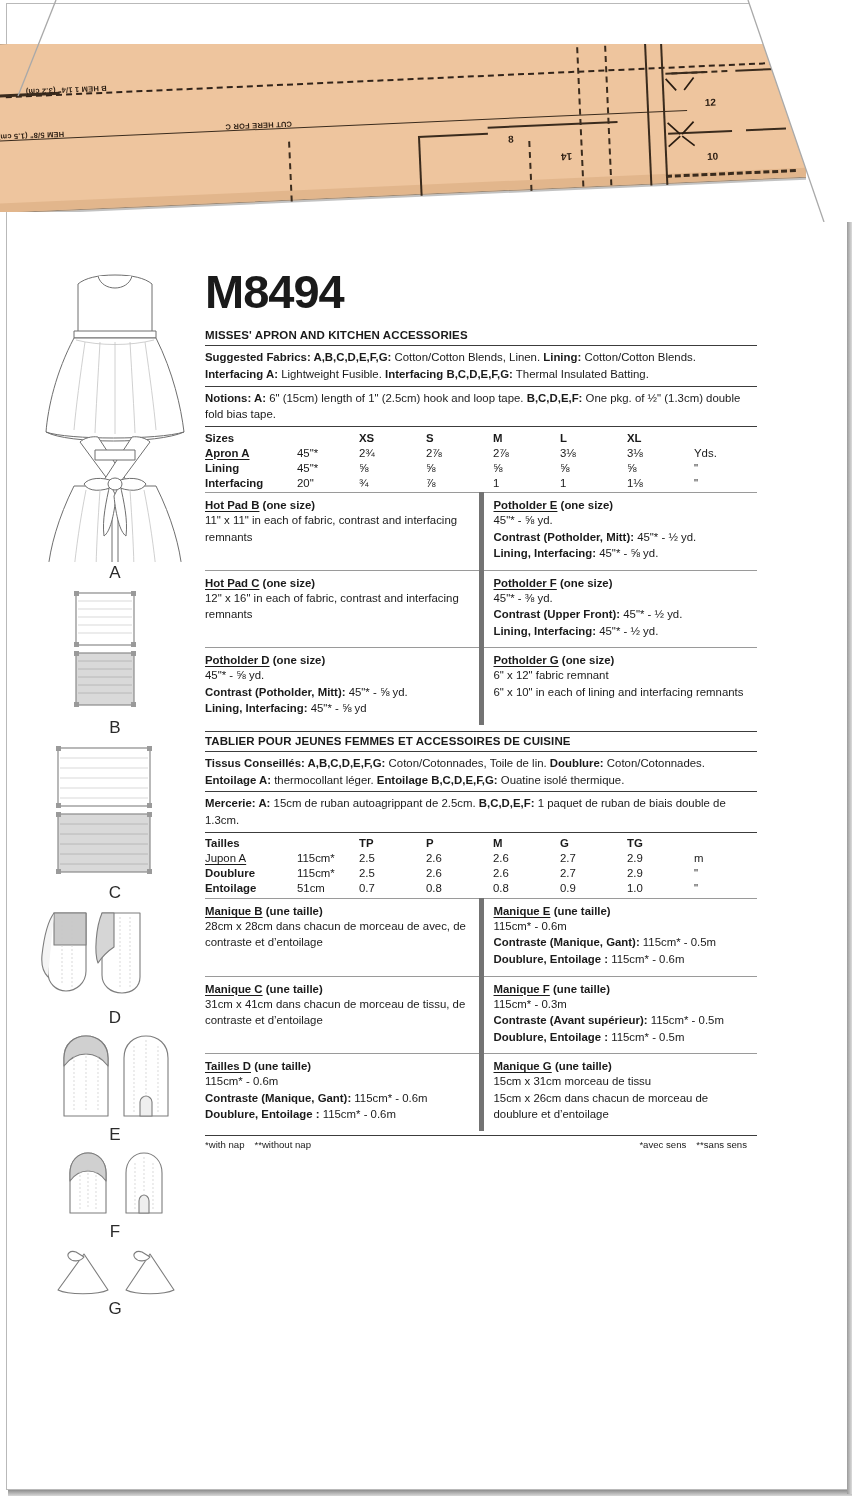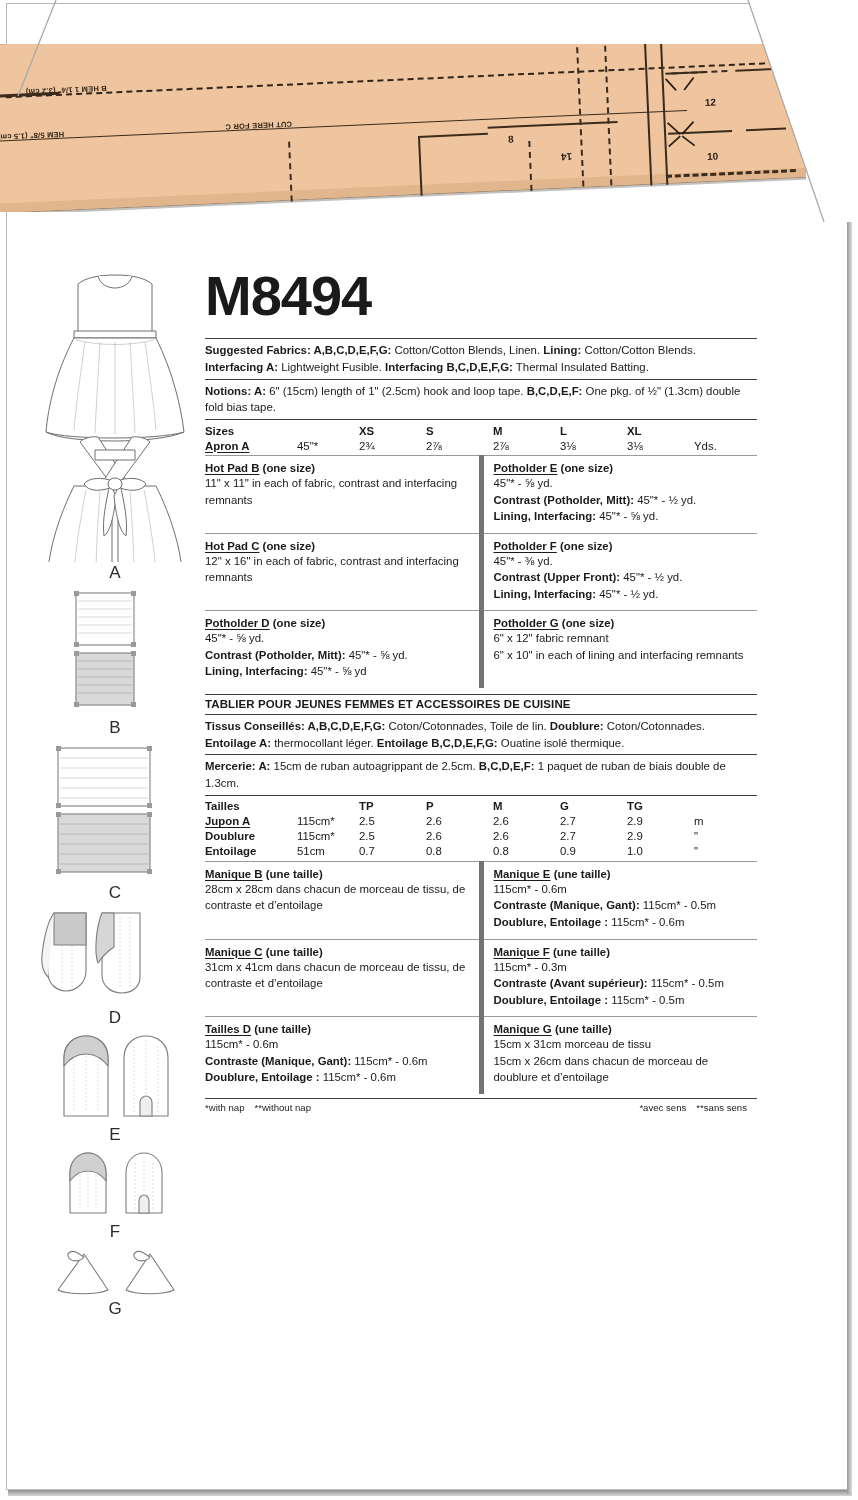--- a/index.html
+++ b/index.html
@@ -36,21 +36,21 @@
   .tissue-bottomband{position:absolute;left:0;bottom:0;width:100%;height:9px;background:#e2b68c;}
 
   
   .views{position:absolute;left:40px;top:262px;width:150px;}
   .view{position:relative;margin-bottom:4px;text-align:center;}
   .view .ltr{font-size:17px;color:#2b2b2b;font-family:"Liberation Sans",sans-serif;margin-top:1px;}
   .view svg{display:block;margin:0 auto;}
 
   
   .content{position:absolute;left:205px;top:268px;width:552px;color:#1a1a1a;}
-  .patnum{font-size:56px;font-weight:bold;letter-spacing:-1px;line-height:1;
+  .patnum{font-size:47px;font-weight:bold;letter-spacing:-1px;line-height:1;
      font-family:"Liberation Sans",sans-serif;margin:0 0 14px 0;}
   .subtitle{font-size:11.5px;font-weight:bold;letter-spacing:.1px;margin-bottom:4px;}
   .rule{border-top:1.6px solid #3c3c3c;margin:3px 0;}
   .para{font-size:11.4px;line-height:1.47;margin:3px 0 3px 0;}
   .para b{font-weight:bold;}
 
   table.sz{width:100%;border-collapse:collapse;font-size:11.4px;margin-top:1px;}
   table.sz th,table.sz td{text-align:left;padding:1.5px 0;}
   table.sz th{font-weight:bold;}
   .sz .c0{width:92px;margin-top:8px;}
@@ -326,20 +326,21 @@
         </g>
       </svg>
       <div class="ltr">G</div>
     </div>
 
   </div>
 
   <div class="content">
 
     <div class="patnum">M8494</div>
+    <div class="subtitle">MISSES' APRON AND KITCHEN ACCESSORIES</div>
     <div class="rule"></div>
 
     <div class="para">
       <b>Suggested Fabrics: A,B,C,D,E,F,G:</b>
       <span>Cotton/Cotton Blends, Linen.</span>
       <b>Lining:</b>
       <span>Cotton/Cotton Blends.</span><br>
       <b>Interfacing A:</b>
       <span>Lightweight Fusible.</span>
       <b>Interfacing B,C,D,E,F,G:</b>
@@ -372,20 +373,40 @@
         <tr>
           <td class="uline" style="font-weight:bold">Apron A</td>
           <td>45"*</td>
           <td>2¾</td>
           <td>2⅞</td>
           <td>2⅞</td>
           <td>3⅛</td>
           <td>3⅛</td>
           <td>Yds.</td>
         </tr>
+        <tr>
+          <td style="font-weight:bold">Lining</td>
+          <td>45"*</td>
+          <td>⅝</td>
+          <td>⅝</td>
+          <td>⅝</td>
+          <td>⅝</td>
+          <td>⅝</td>
+          <td>"</td>
+        </tr>
+        <tr>
+          <td style="font-weight:bold">Interfacing</td>
+          <td>20"</td>
+          <td>¾</td>
+          <td>⅞</td>
+          <td>1</td>
+          <td>1</td>
+          <td>1⅛</td>
+          <td>"</td>
+        </tr>
       </tbody>
     </table>
 
     <table class="grid">
       <tbody>
           <tr>
         <td style="width:50%">
           <span class="hd"><span class="u">Hot Pad B</span> <span>(one size)</span></span>
           <div class="ln">11" x 11" in each of fabric, contrast and interfacing remnants</div>
         </td>
@@ -456,21 +477,21 @@
           <th class="cN">TP</th>
           <th class="cN">P</th>
           <th class="cN">M</th>
           <th class="cN">G</th>
           <th class="cN">TG</th>
           <th class="clast"></th>
         </tr>
       </thead>
       <tbody>
         <tr>
-          <td class="uline" style="font-weight:bold">Jupon A</td>
+          <td class="uline" style="font-weight:normal">Jupon A</td>
           <td>115cm*</td>
           <td>2.5</td>
           <td>2.6</td>
           <td>2.6</td>
           <td>2.7</td>
           <td>2.9</td>
           <td>m</td>
         </tr>
         <tr>
           <td style="font-weight:bold">Doublure</td>
@@ -493,21 +514,21 @@
           <td>"</td>
         </tr>
       </tbody>
     </table>
 
     <table class="grid">
       <tbody>
           <tr>
         <td style="width:50%">
           <span class="hd"><span class="u">Manique B</span> <span>(une taille)</span></span>
-          <div class="ln">28cm x 28cm dans chacun de morceau de tissu, de contraste et d’entoilage</div>
+          <div class="ln">28cm x 28cm dans chacun de morceau de avec, de contraste et d’entoilage</div>
         </td>
         <td class="right" style="width:50%">
           <span class="hd"><span class="u">Manique E</span> <span>(une taille)</span></span>
           <div class="ln">115cm* - 0.6m</div>
           <div class="ln"><b>Contraste (Manique, Gant):</b><span> 115cm* - 0.5m</span></div>
           <div class="ln"><b>Doublure, Entoilage :</b><span> 115cm* - 0.6m</span></div>
         </td>
       </tr>
       <tr>
         <td>

